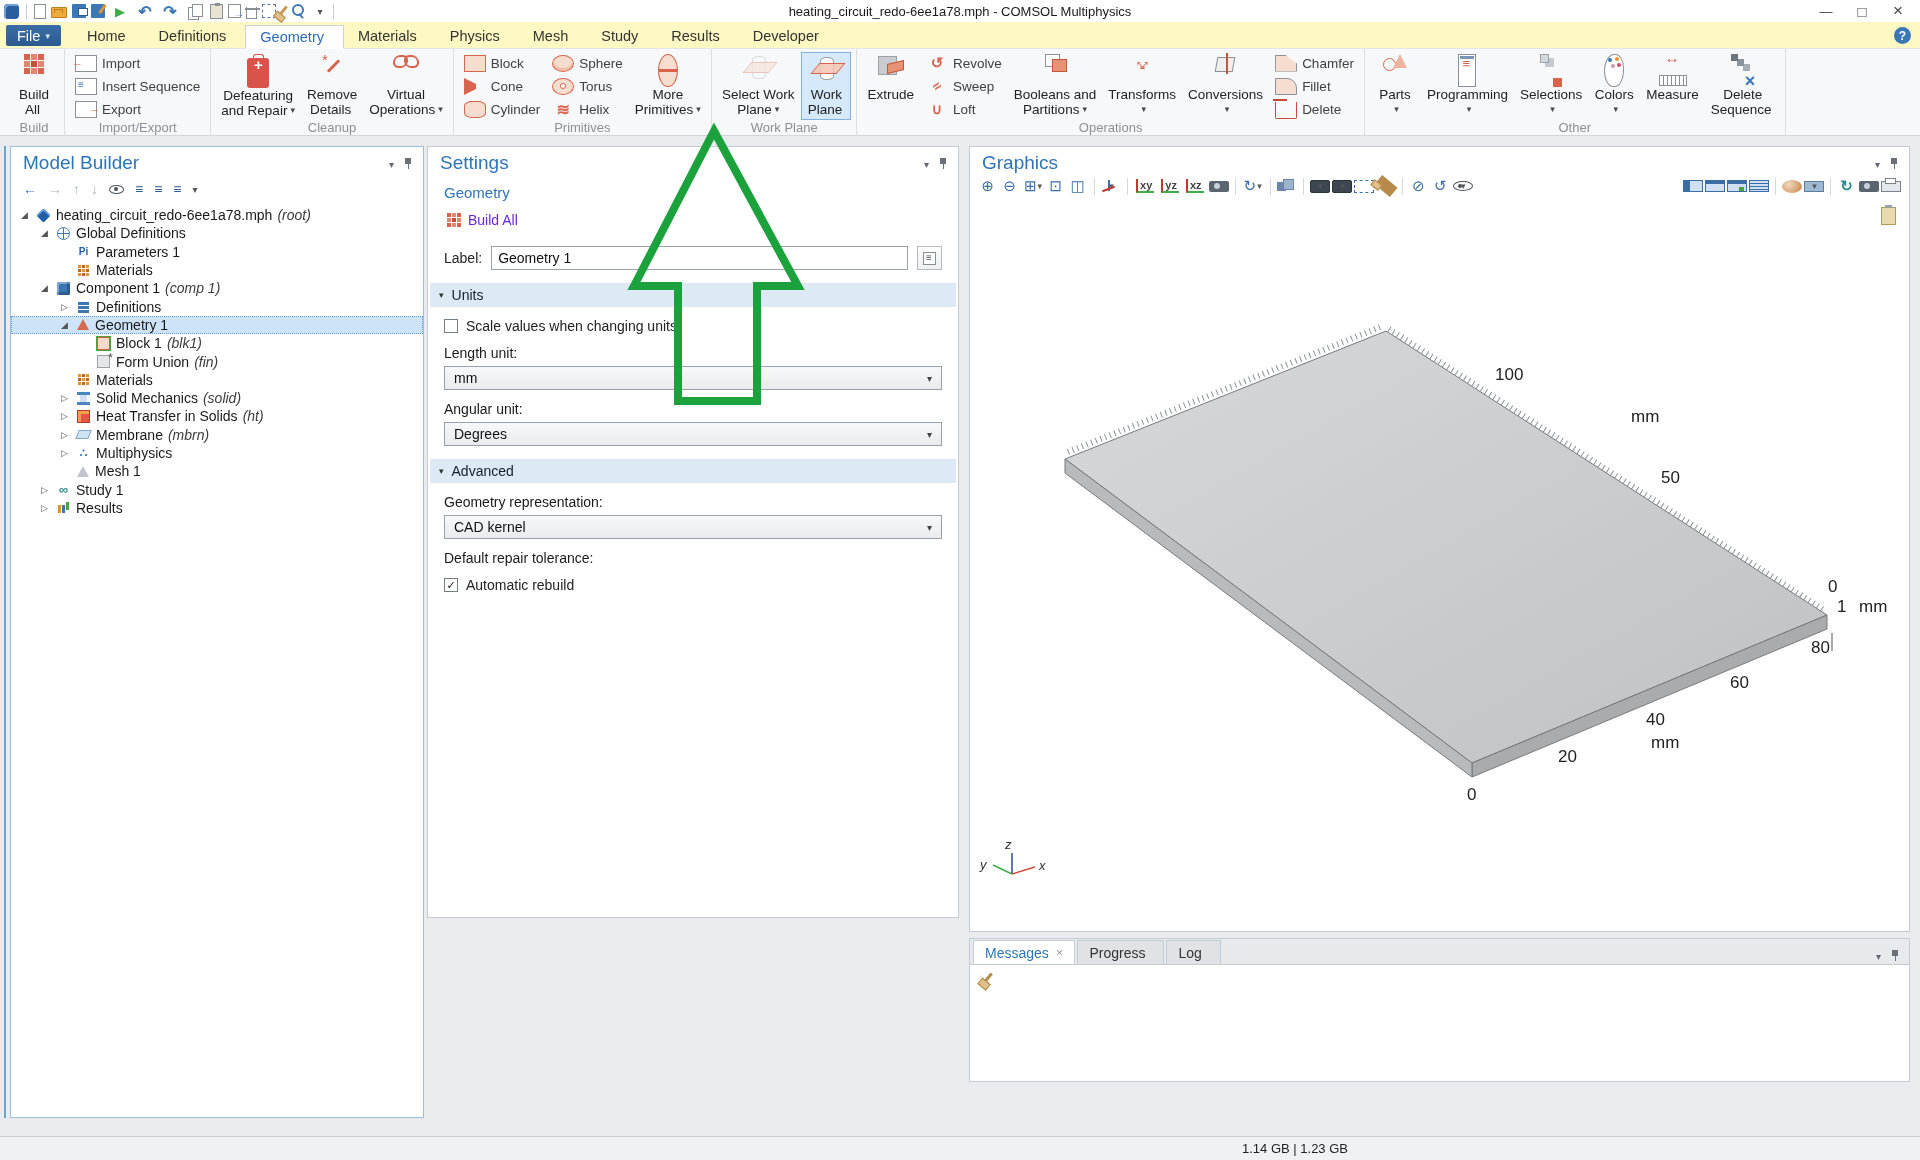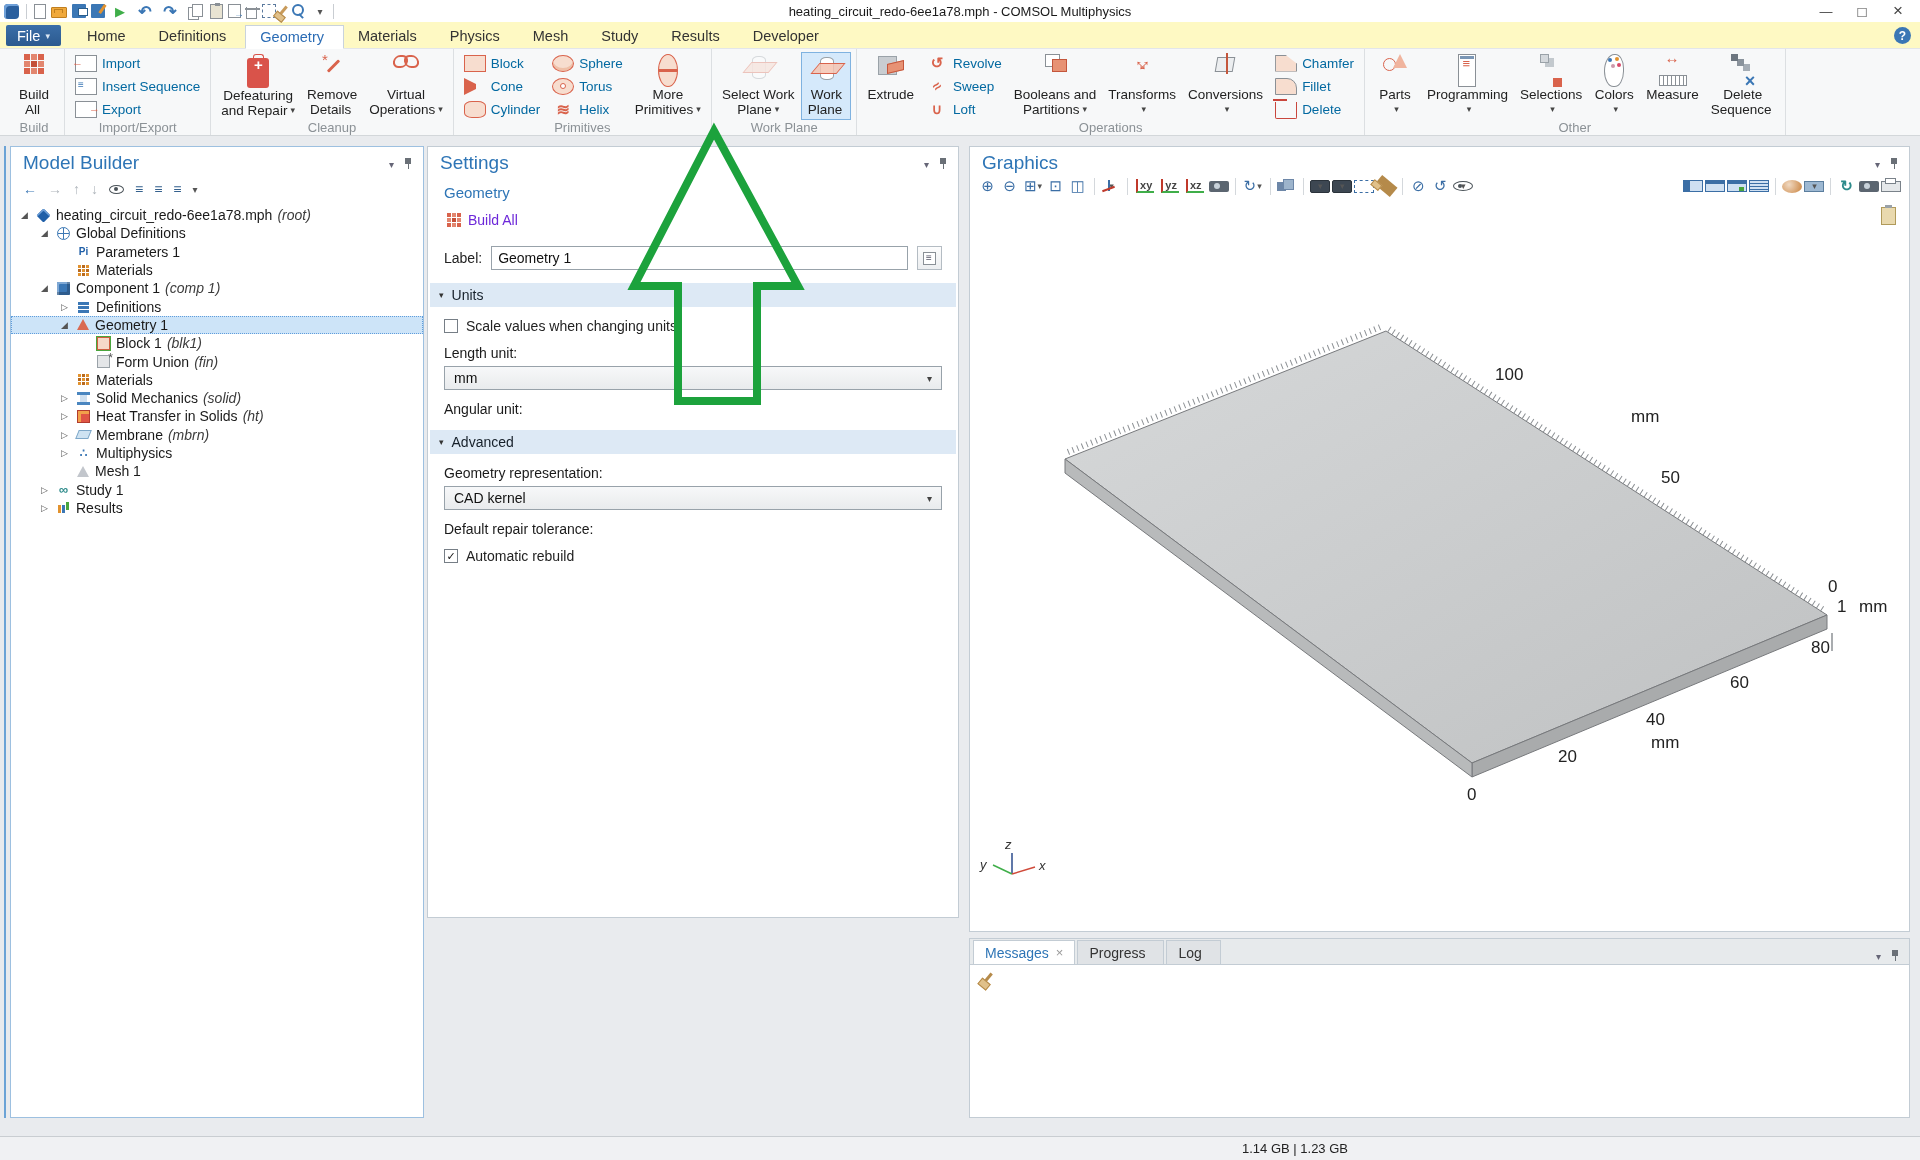--- a/index.html
+++ b/index.html
@@ -51,21 +51,21 @@
   .tabarr{font-size:9px}
   .helpbtn{position:absolute;right:9px;bottom:4px;width:17px;height:17px;border-radius:50%;background:#3b77b5;color:#fff;font-size:12px;font-weight:bold;display:flex;align-items:center;justify-content:center}
   .helpbtn::before{content:"?"}
 
   
   .ribbon{position:absolute;top:48px;left:0;right:0;height:88px;background:#f7f8f9;border-top:1px solid #e3e6e9;border-bottom:1px solid #d3d7da;display:flex;align-items:stretch;padding-left:4px;z-index:8}
   .rgroup{display:flex;flex-direction:column;border-right:1px solid #dcdfe2;padding-top:3px}
   .rcells{display:flex;align-items:stretch;gap:2px;flex:1;padding:0 5px}
   .rglabel{text-align:center;font-size:13px;color:#8b9196;padding:0 4px 3px}
   .rcell.col .rbtns{display:flex;flex-direction:column;justify-content:space-between;height:68px}
-  .rcell.col .rbtn{display:flex;align-items:center;gap:5px;font-size:13.5px;color:#0369a1;padding:1px 5px;height:22px}
+  .rcell.col .rbtn{display:flex;align-items:center;gap:5px;font-size:13.5px;color:#404040;padding:1px 5px;height:22px}
   .rcell.col .ric{width:22px;height:17px;display:flex;align-items:center;justify-content:center}
   .rcell.big .rbtn{display:flex;flex-direction:column;align-items:center;min-width:50px;height:68px;padding:2px 5px;font-size:13.5px;color:#222;text-align:center}
   .rcell.big .ric{height:33px;display:flex;align-items:center;justify-content:center}
   .rl1,.rl2{line-height:15px;display:flex;align-items:center;justify-content:center;gap:3px;white-space:nowrap}
   .rarr{font-size:9px;color:#444}
   .rbtn.hl{background:#d5e9fb;border:1px solid #7fb2e0}
   .rbtn.disabled{color:#b6bbc1}
   .rbtn.disabled .ric{opacity:.35}
 
   
@@ -242,21 +242,21 @@
   .teal i:first-child{color:#2e8b8b;font-weight:bold}
   .gcanvas{position:absolute;left:0;right:0;top:52px;bottom:0;background:#fff;overflow:hidden}
   .gsvg{position:absolute;left:0;top:0}
   .dims{position:absolute;inset:0;pointer-events:none;z-index:5}
   .dim{position:absolute;font-size:17px;color:#222;white-space:nowrap}
   .dim.it{font-style:italic;color:#333;font-size:13px}
   .gnote{position:absolute;right:13px;top:60px;width:15px;height:18px;background:#e9d9ae;border:1px solid #b09a5a;z-index:6}
   .gnote::before{content:"";position:absolute;left:3px;top:-3px;width:7px;height:3px;background:#9aa2a8}
 
   
-  #messages{left:969px;top:938px;width:941px;height:180px}
+  #messages{left:969px;top:938px;width:941px;height:144px}
   .mtabs{display:flex;align-items:flex-end;background:#e7eaec;border-bottom:1px solid #c3ccd4;height:26px;padding-left:3px;gap:2px}
   .mtab{display:flex;align-items:center;gap:7px;padding:0 11px;font-size:14px;background:#e0e3e6;border:1px solid #c3ccd4;border-bottom:none;color:#333;height:24px}
   .mtab.active{background:#fff;color:#2e75b6}
   .tclose{color:#999;font-size:13px}
   .mtabicons{margin-left:auto;display:flex;gap:9px;align-items:center;padding-right:9px}
   .mtoolbar{height:27px;display:flex;align-items:center;padding-left:12px}
   .mbroom{width:3px;height:13px;background:#b58a4a;transform:rotate(40deg);position:relative;margin-left:4px}
   .mbroom::after{content:"";position:absolute;bottom:-4px;left:-3px;width:9px;height:6px;background:#e0c08a;border:1px solid #b58a4a}
   .mcontent{position:absolute;left:3px;right:3px;top:55px;bottom:3px;border:1px solid #c3ccd4;background:#fff;padding:5px 10px;font-size:13.5px;line-height:17px;color:#111;overflow:hidden}
 
@@ -923,20 +923,23 @@
       </div>
     <div class="scheck">
       <span class="cbox"></span>
       <span>Scale values when changing units</span>
     </div>
     <div class="sflabel">Length unit:</div>
     <div class="sdrop">
         <span>mm</span>
       </div>
     <div class="sflabel">Angular unit:</div>
+    <div class="sdrop">
+        <span>Degrees</span>
+      </div>
     <div class="ssec">
         <span>Advanced</span>
       </div>
     <div class="sflabel">Geometry representation:</div>
     <div class="sdrop">
         <span>CAD kernel</span>
       </div>
     <div class="sflabel">Default repair tolerance:</div>
     <div class="scheck">
       <span class="cbox">✓</span>

